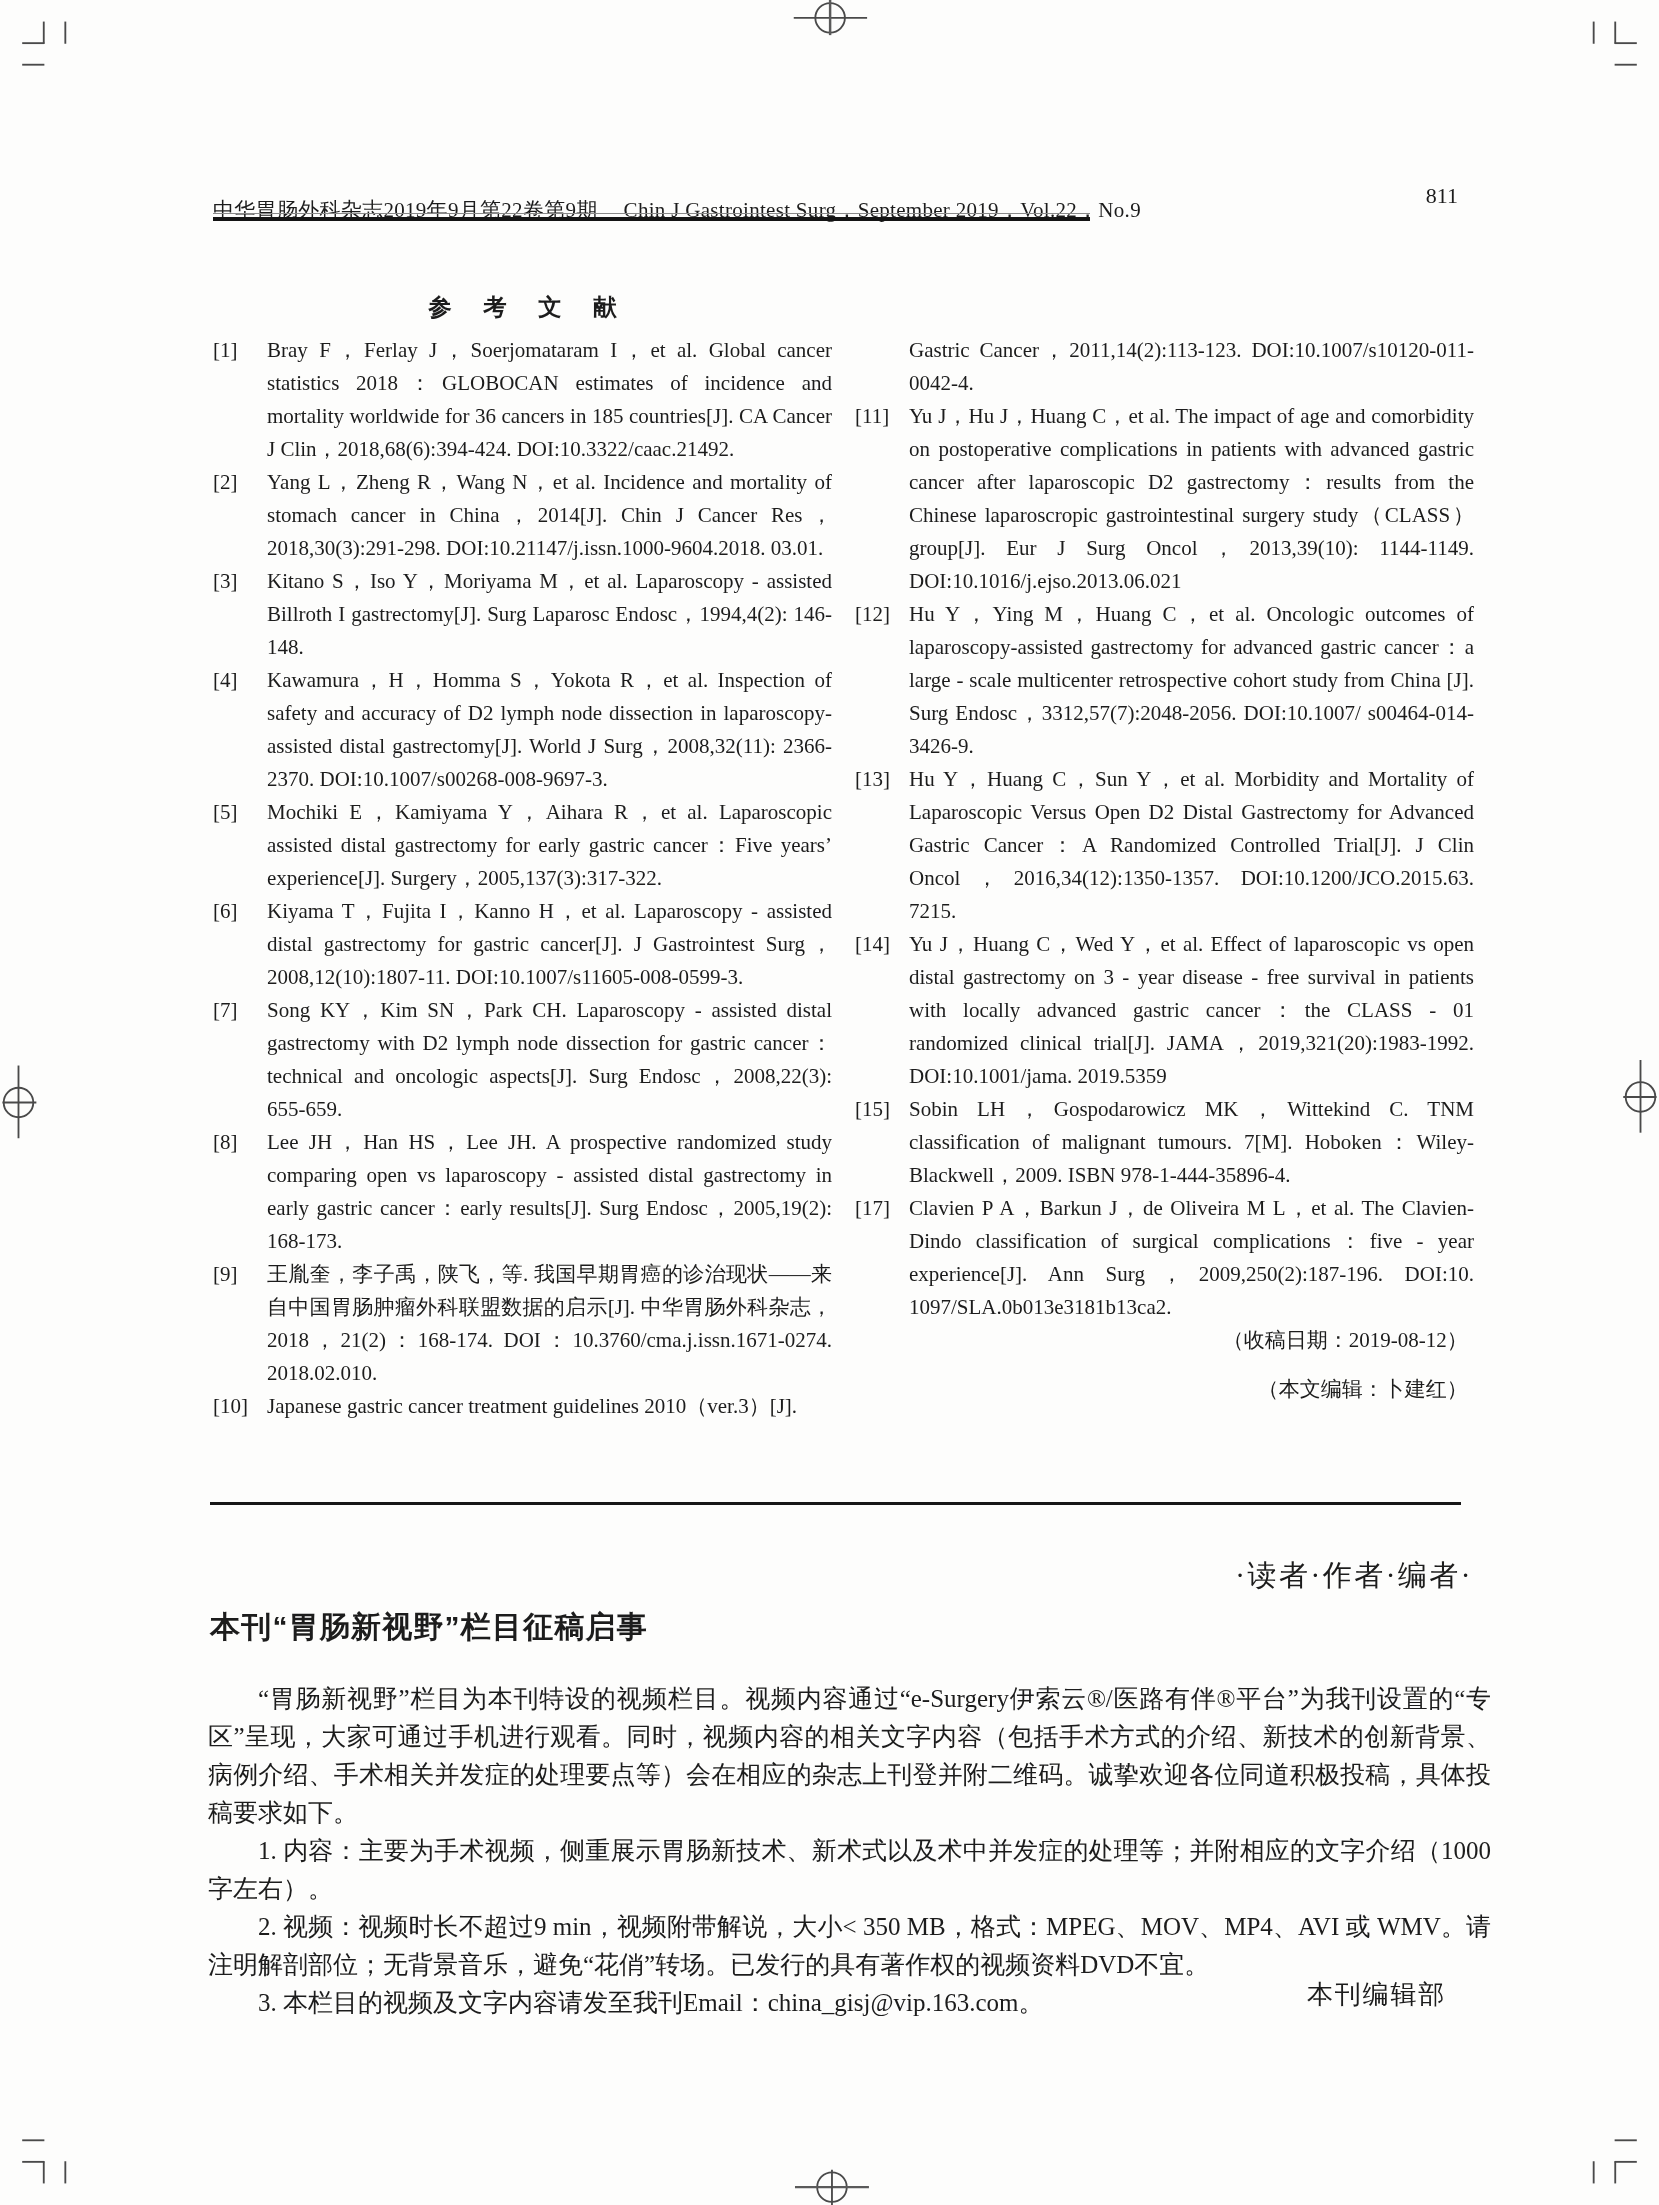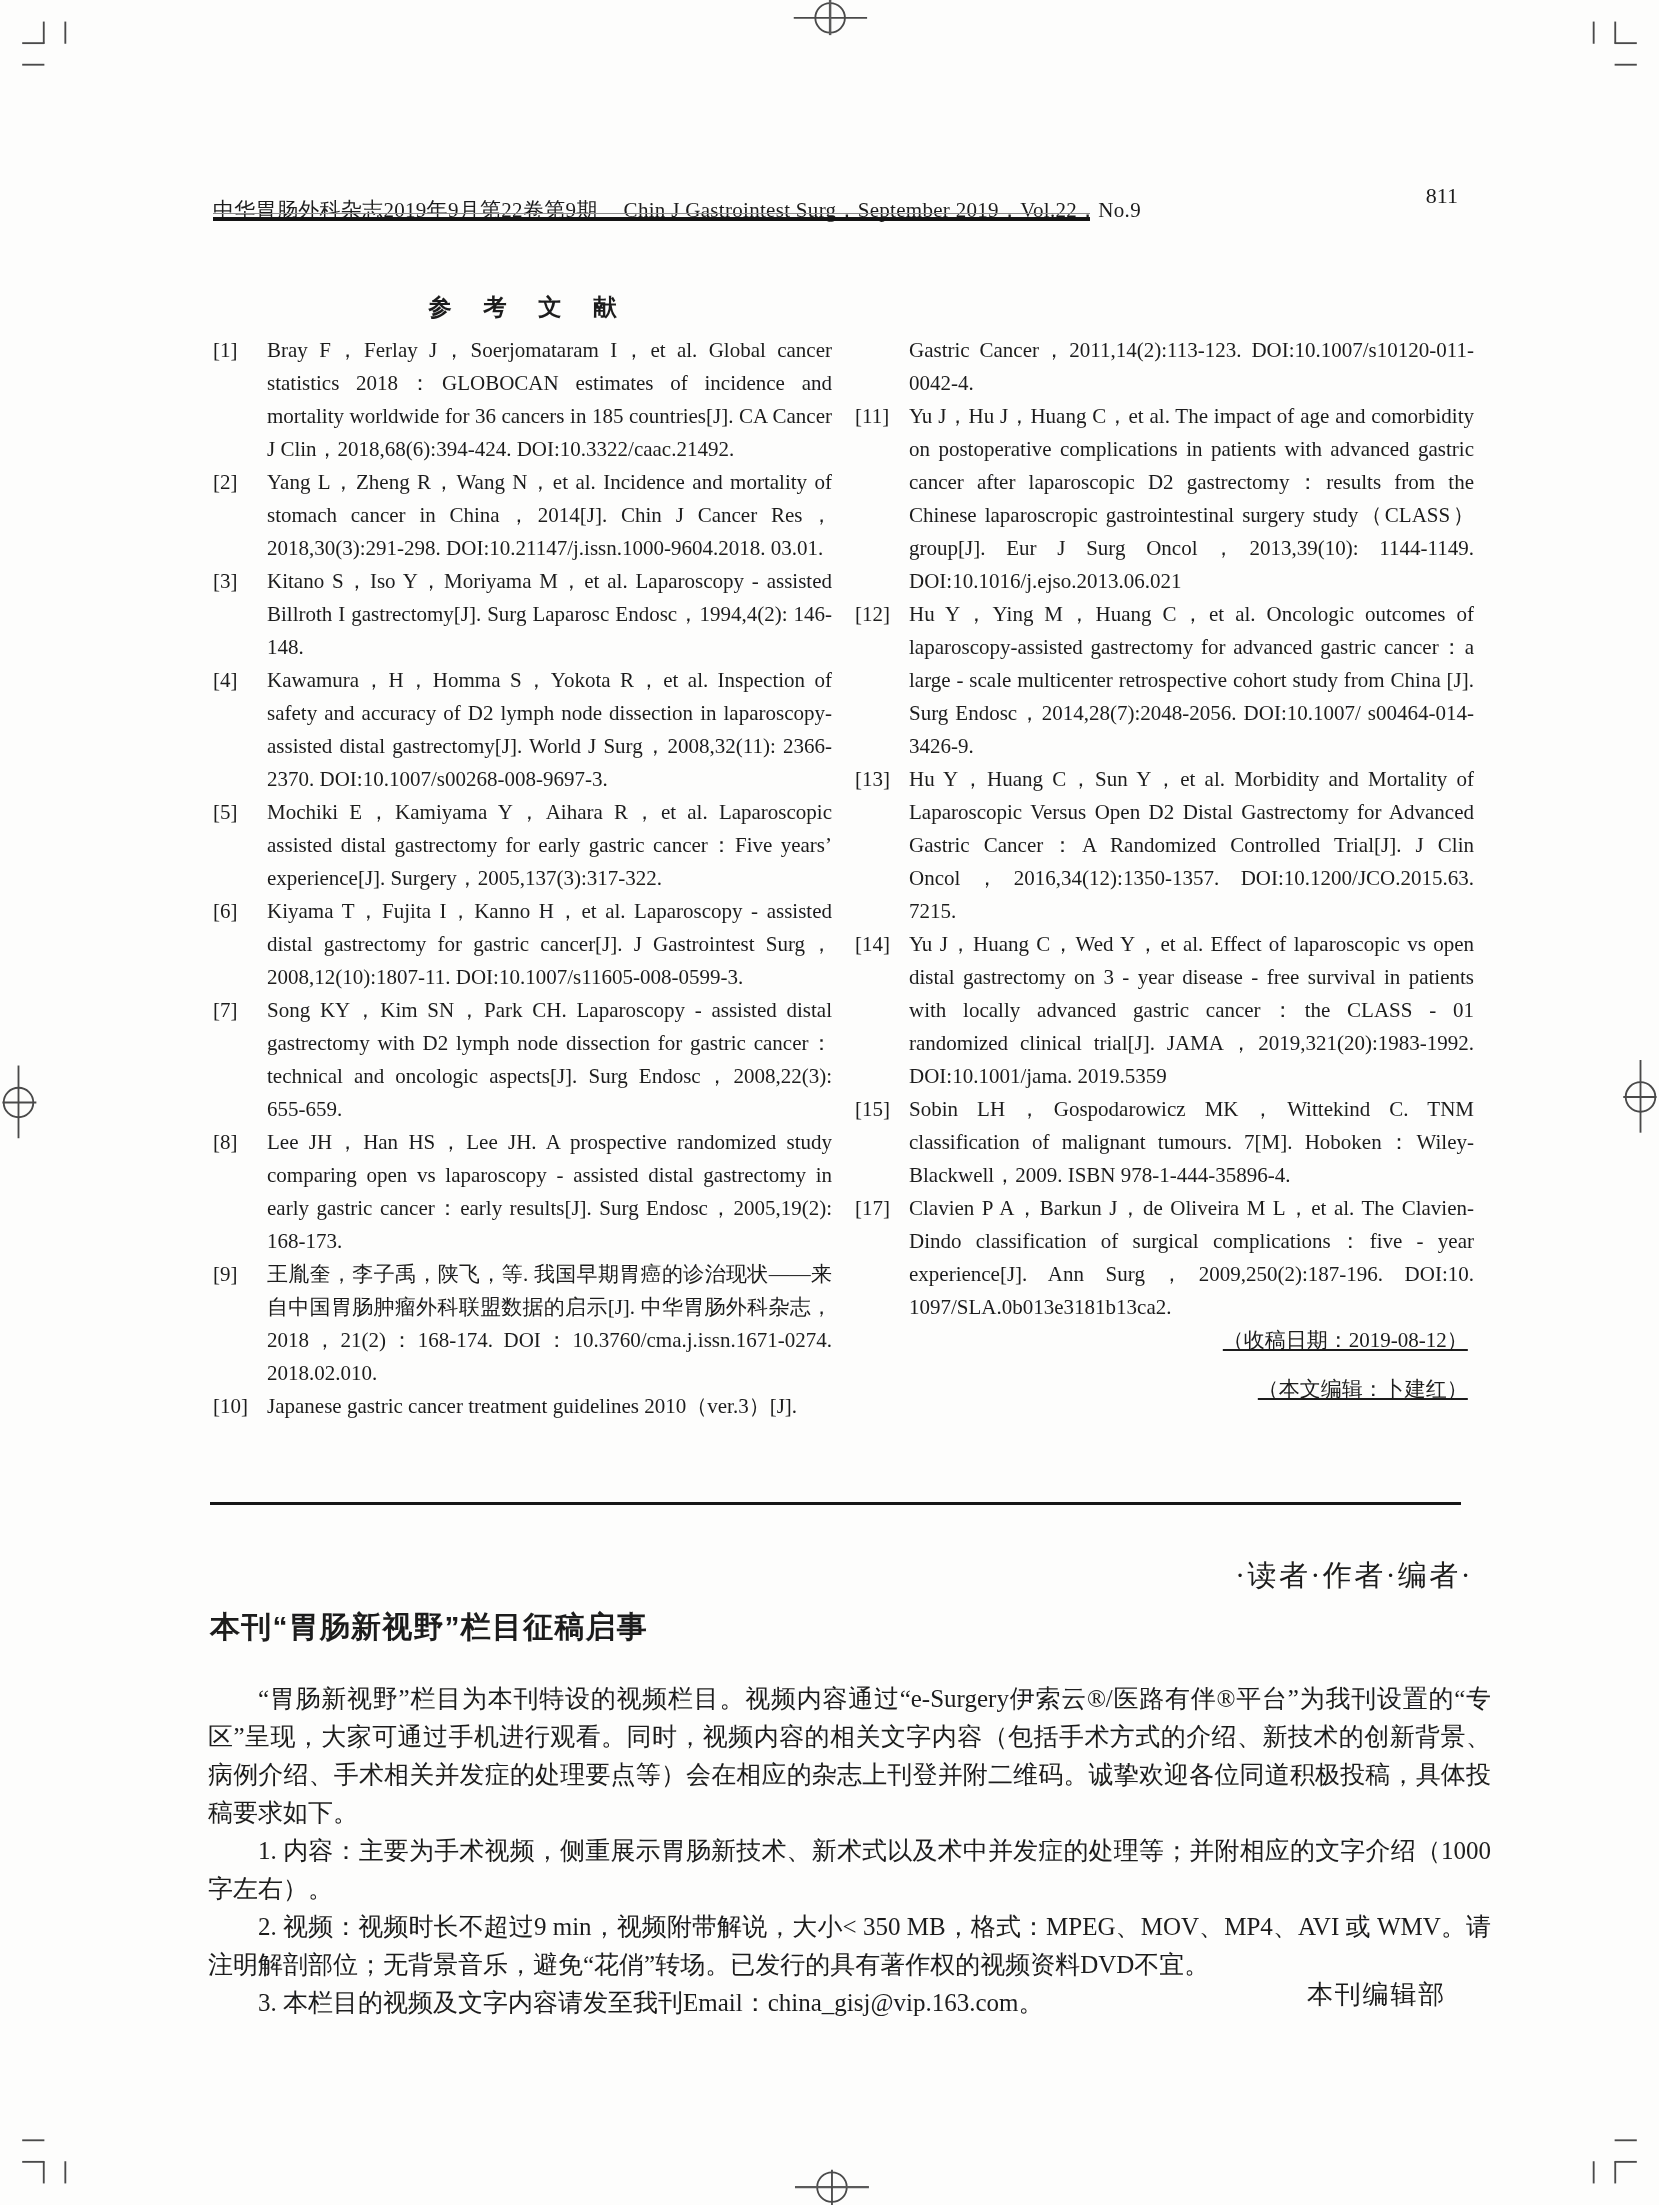--- a/index.html
+++ b/index.html
@@ -16,21 +16,21 @@
   .hdr-rule-thin{position:absolute;left:213px;top:213px;width:877px;height:1.2px;background:#8a8a8a;}
 
   
   .ref-title{position:absolute;left:213px;top:291px;width:619px;text-align:center;
              font-size:23.4px;font-weight:bold;letter-spacing:.55em;text-indent:.55em;}
   .col{position:absolute;top:334px;width:619px;font-size:21px;line-height:33px;}
   .col-left{left:213px;}
   .col-right{left:855px;}
   .ref{position:relative;padding-left:54px;text-align:justify;}
   .ref .num{position:absolute;left:0;top:0;}
-  .tail-line{text-align:right;padding-right:6.2px;text-decoration:underline;}
+  .tail-line{text-align:right;padding-right:6.2px;}
   .tail-editor{margin-top:16px;}
 
   
   .divider{position:absolute;left:210px;top:1502px;width:1251px;height:2.5px;background:#171717;}
 
   
   .ann-tag{position:absolute;left:213px;top:1556px;width:1260px;text-align:right;
            font-size:29px;letter-spacing:2.5px;font-weight:500;}
   .ann-title{position:absolute;left:210px;top:1607px;font-size:30px;font-weight:bold;
              font-family:"Liberation Sans","DejaVu Sans",sans-serif;letter-spacing:1.2px;}
@@ -117,21 +117,21 @@
       <div class="ref"><span class="num">[7]</span><span>Song KY，Kim SN，Park CH. Laparoscopy - assisted distal gastrectomy with D2 lymph node dissection for gastric cancer：technical and oncologic aspects[J]. Surg Endosc，2008,22(3): 655-659.</span></div>
       <div class="ref"><span class="num">[8]</span><span>Lee JH，Han HS，Lee JH. A prospective randomized study comparing open vs laparoscopy - assisted distal gastrectomy in early gastric cancer：early results[J]. Surg Endosc，2005,19(2): 168-173.</span></div>
       <div class="ref"><span class="num">[9]</span><span>王胤奎，李子禹，陕飞，等. 我国早期胃癌的诊治现状——来自中国胃肠肿瘤外科联盟数据的启示[J]. 中华胃肠外科杂志，2018，21(2)：168-174. DOI：10.3760/cma.j.issn.1671-0274. 2018.02.010.</span></div>
       <div class="ref"><span class="num">[10]</span><span>Japanese gastric cancer treatment guidelines 2010（ver.3）[J].</span></div>
     </div>
 
   <div class="col col-right">
     <div id="right-refs">
         <div class="ref"><span class="num"></span><span>Gastric Cancer，2011,14(2):113-123. DOI:10.1007/s10120-011-0042-4.</span></div>
         <div class="ref"><span class="num">[11]</span><span>Yu J，Hu J，Huang C，et al. The impact of age and comorbidity on postoperative complications in patients with advanced gastric cancer after laparoscopic D2 gastrectomy：results from the Chinese laparoscropic gastrointestinal surgery study（CLASS）group[J]. Eur J Surg Oncol，2013,39(10): 1144-1149. DOI:10.1016/j.ejso.2013.06.021</span></div>
-        <div class="ref"><span class="num">[12]</span><span>Hu Y，Ying M，Huang C，et al. Oncologic outcomes of laparoscopy-assisted gastrectomy for advanced gastric cancer：a large - scale multicenter retrospective cohort study from China [J]. Surg Endosc，2014,28(7):2048-2056. DOI:10.1007/ s00464-014-3426-9.</span></div>
+        <div class="ref"><span class="num">[12]</span><span>Hu Y，Ying M，Huang C，et al. Oncologic outcomes of laparoscopy-assisted gastrectomy for advanced gastric cancer：a large - scale multicenter retrospective cohort study from China [J]. Surg Endosc，3312,57(7):2048-2056. DOI:10.1007/ s00464-014-3426-9.</span></div>
         <div class="ref"><span class="num">[13]</span><span>Hu Y，Huang C，Sun Y，et al. Morbidity and Mortality of Laparoscopic Versus Open D2 Distal Gastrectomy for Advanced Gastric Cancer：A Randomized Controlled Trial[J]. J Clin Oncol，2016,34(12):1350-1357. DOI:10.1200/JCO.2015.63. 7215.</span></div>
         <div class="ref"><span class="num">[14]</span><span>Yu J，Huang C，Wed Y，et al. Effect of laparoscopic vs open distal gastrectomy on 3 - year disease - free survival in patients with locally advanced gastric cancer：the CLASS - 01 randomized clinical trial[J]. JAMA，2019,321(20):1983-1992. DOI:10.1001/jama. 2019.5359</span></div>
         <div class="ref"><span class="num">[15]</span><span>Sobin LH，Gospodarowicz MK，Wittekind C. TNM classification of malignant tumours. 7[M]. Hoboken：Wiley-Blackwell，2009. ISBN 978-1-444-35896-4.</span></div>
         <div class="ref"><span class="num">[17]</span><span>Clavien P A，Barkun J，de Oliveira M L，et al. The Clavien-Dindo classification of surgical complications：five - year experience[J]. Ann Surg，2009,250(2):187-196. DOI:10. 1097/SLA.0b013e3181b13ca2.</span></div>
       </div>
     <div class="tail-line">（收稿日期：2019-08-12）</div>
     <div class="tail-line tail-editor">（本文编辑：卜建红）</div>
   </div>
 
   <div class="divider"></div>

